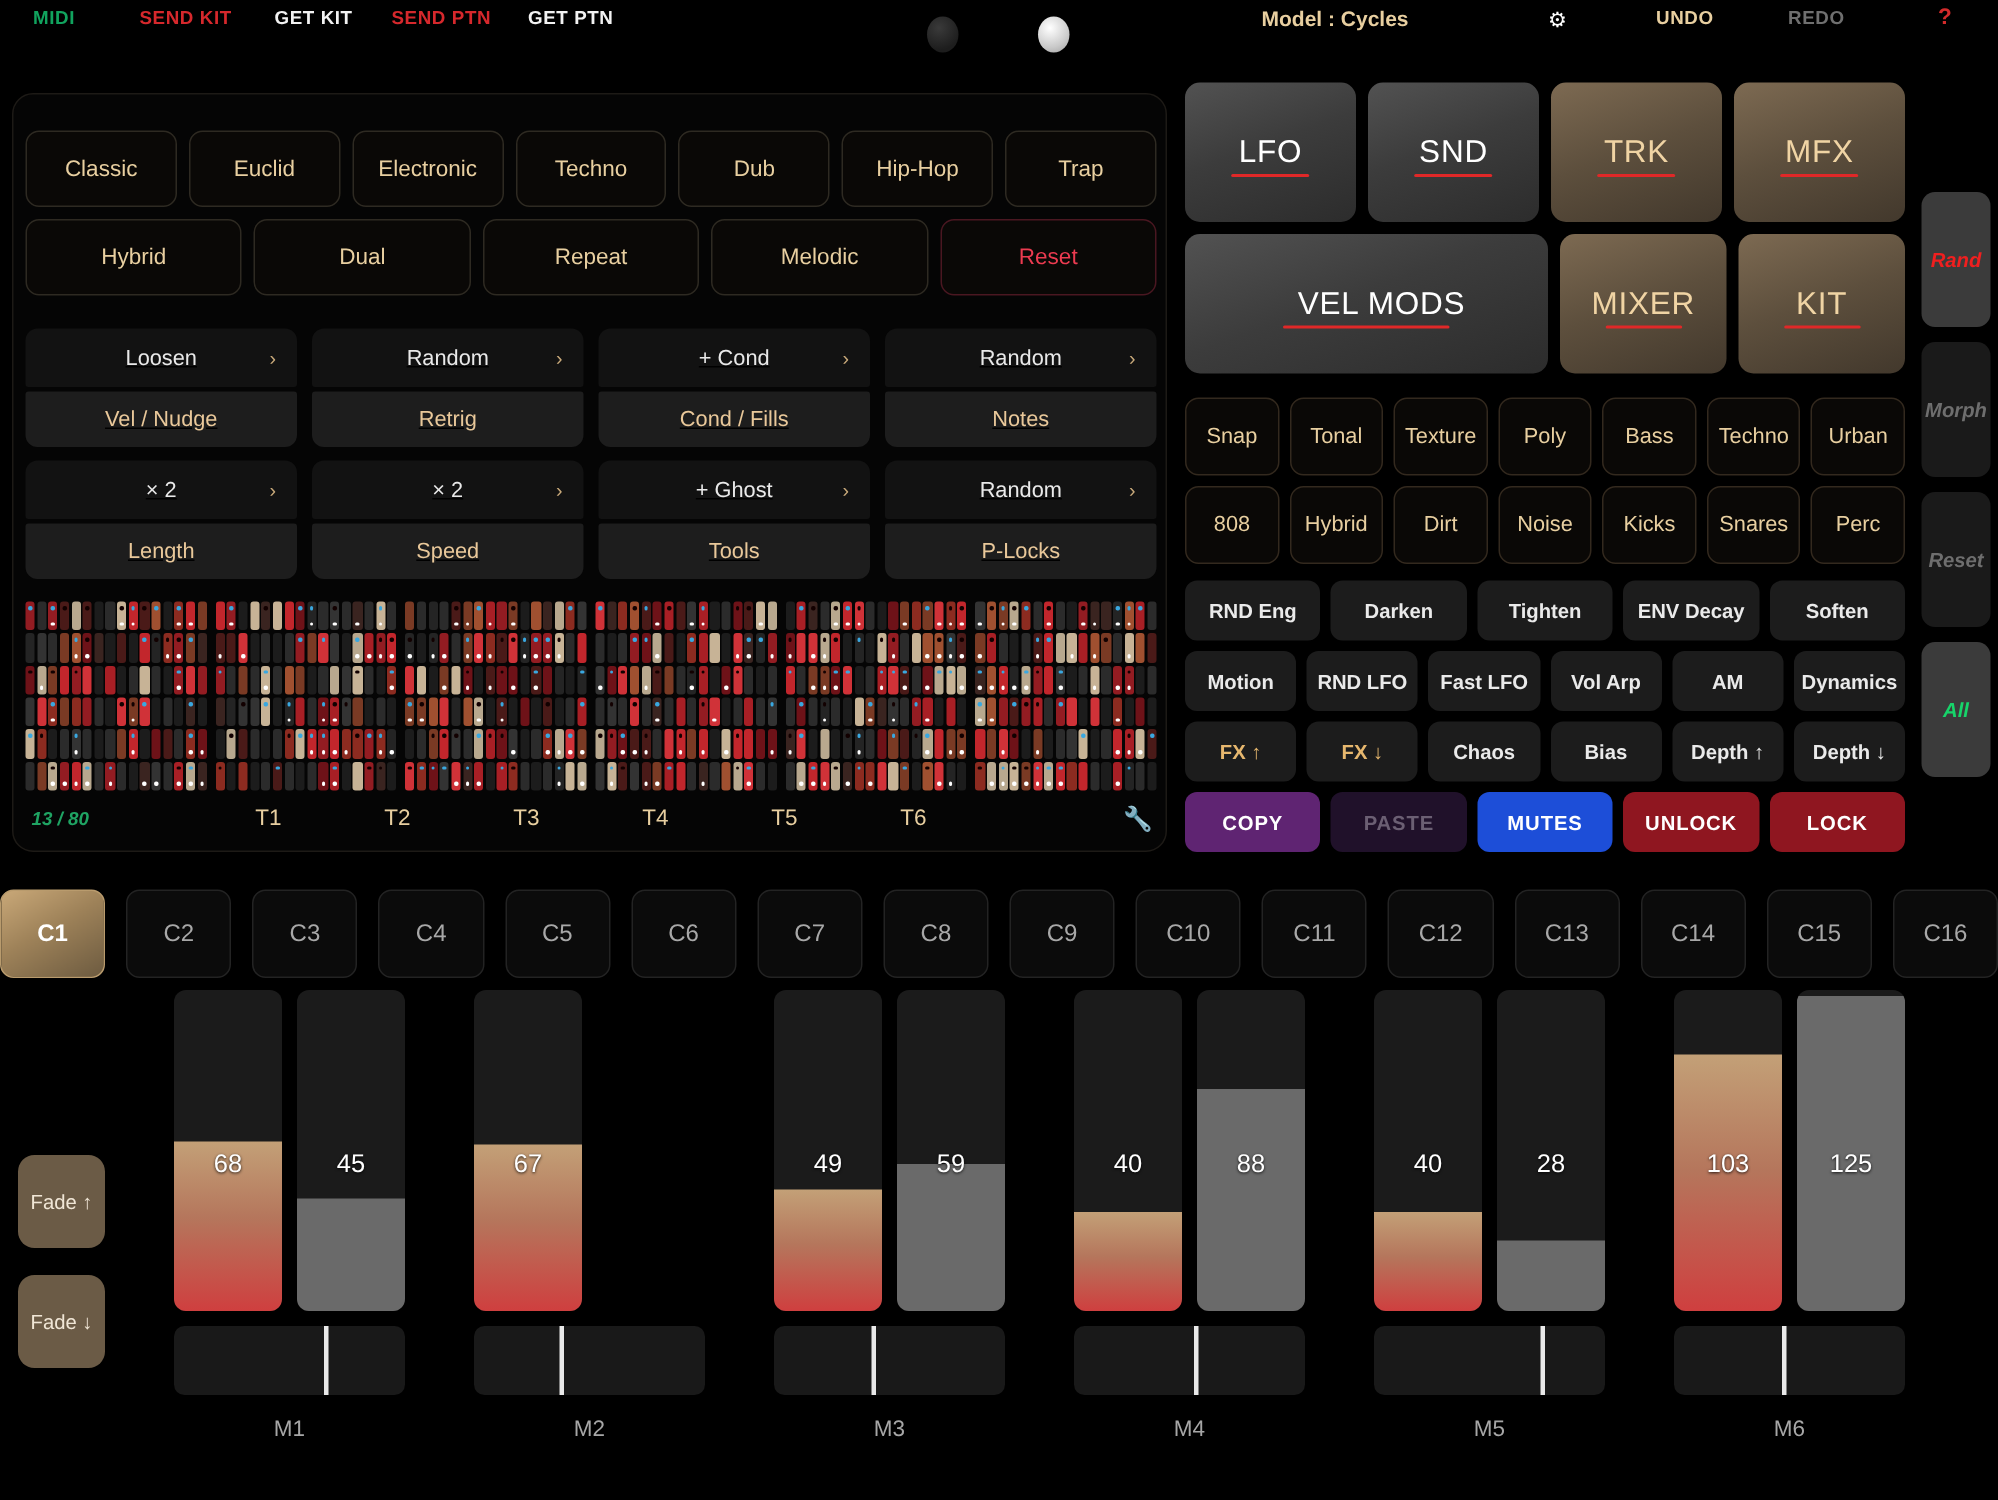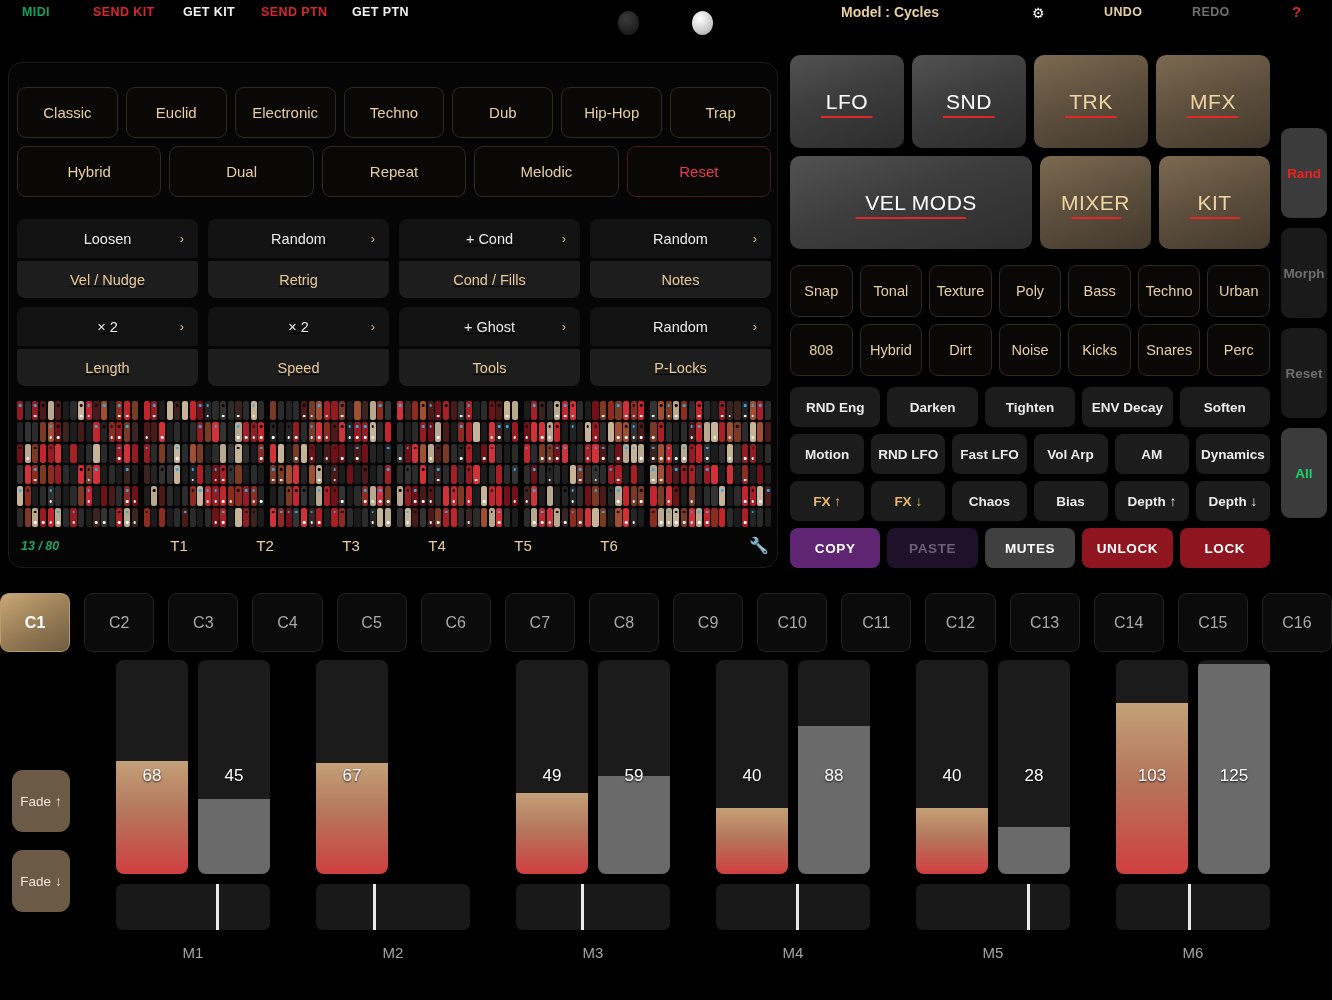--- a/index.html
+++ b/index.html
@@ -100,30 +100,30 @@
   }
   .funcbtn.gold { color:#e6b76e; }
   .actrow { display:flex; gap:7px; }
   .actbtn {
     flex:1; height:40px; border-radius:8px; font-size:13.5px; font-weight:bold;
     letter-spacing:0.6px; display:flex; align-items:center; justify-content:center;
     color:#fff; cursor:pointer;
   }
   .actbtn.copy   { background:#5f2472; }
   .actbtn.paste  { background:#20112a; color:#6b5f73; }
-  .actbtn.mutes  { background:#404040; }
+  .actbtn.mutes  { background:#1d4ed8; }
   .actbtn.unlock { background:#8f1620; }
   .actbtn.lock   { background:#8f1620; }
 
   
   .vcol { position:absolute; left:1281px; top:128px; width:46px; }
   .vbtn {
     width:46px; height:90px; border-radius:9px; margin-bottom:10px;
     display:flex; align-items:center; justify-content:center;
-    font-size:13.5px; font-weight:bold; cursor:pointer;
+    font-size:13.5px; font-weight:bold; cursor:pointer;font-style:italic;
   }
   .vbtn.lit  { background:#3b3b3b; }
   .vbtn.dim  { background:#1a1a1a; color:#6e6e6e; }
   .vbtn.rand { color:#f01f1f; }
   .vbtn.all  { color:#17d46a; }
 
   
   .chtabs { position:absolute; left:0px; top:593px; width:1332px; height:59px; display:flex; gap:14px; }
   .chtab {
     flex:1; border-radius:9px; background:#0b0b0b; border:1px solid #232323;

